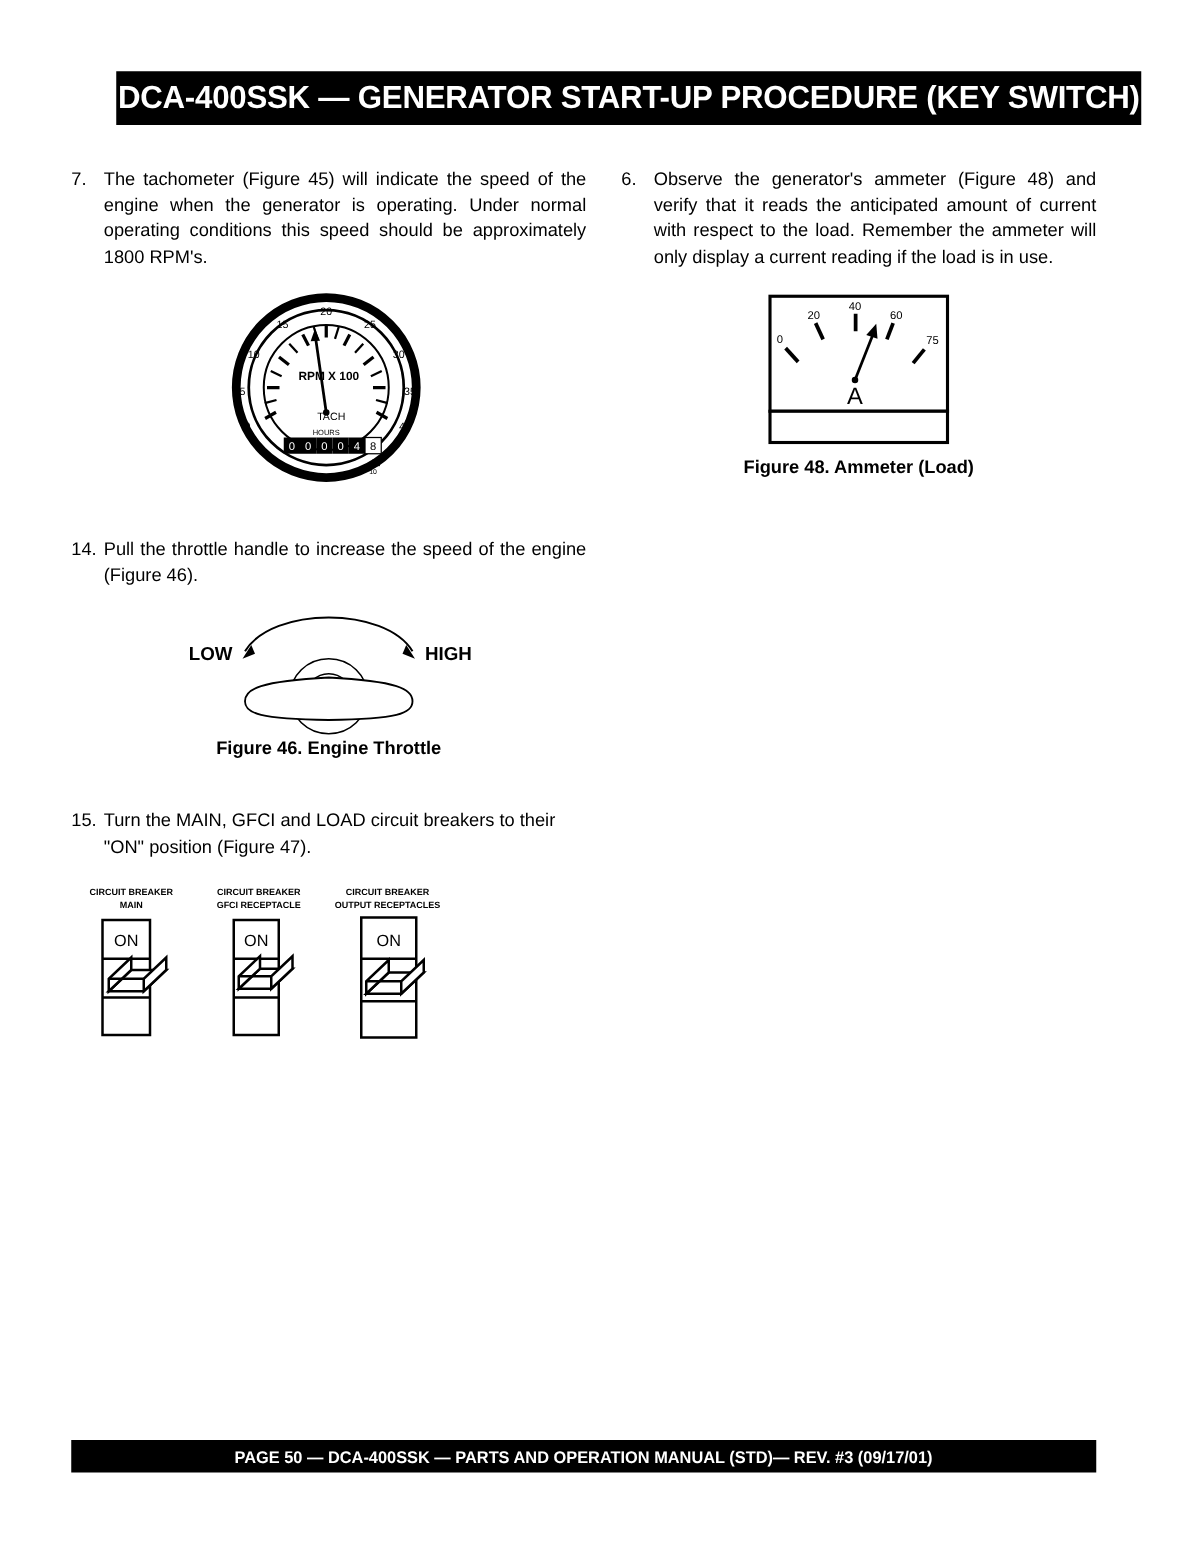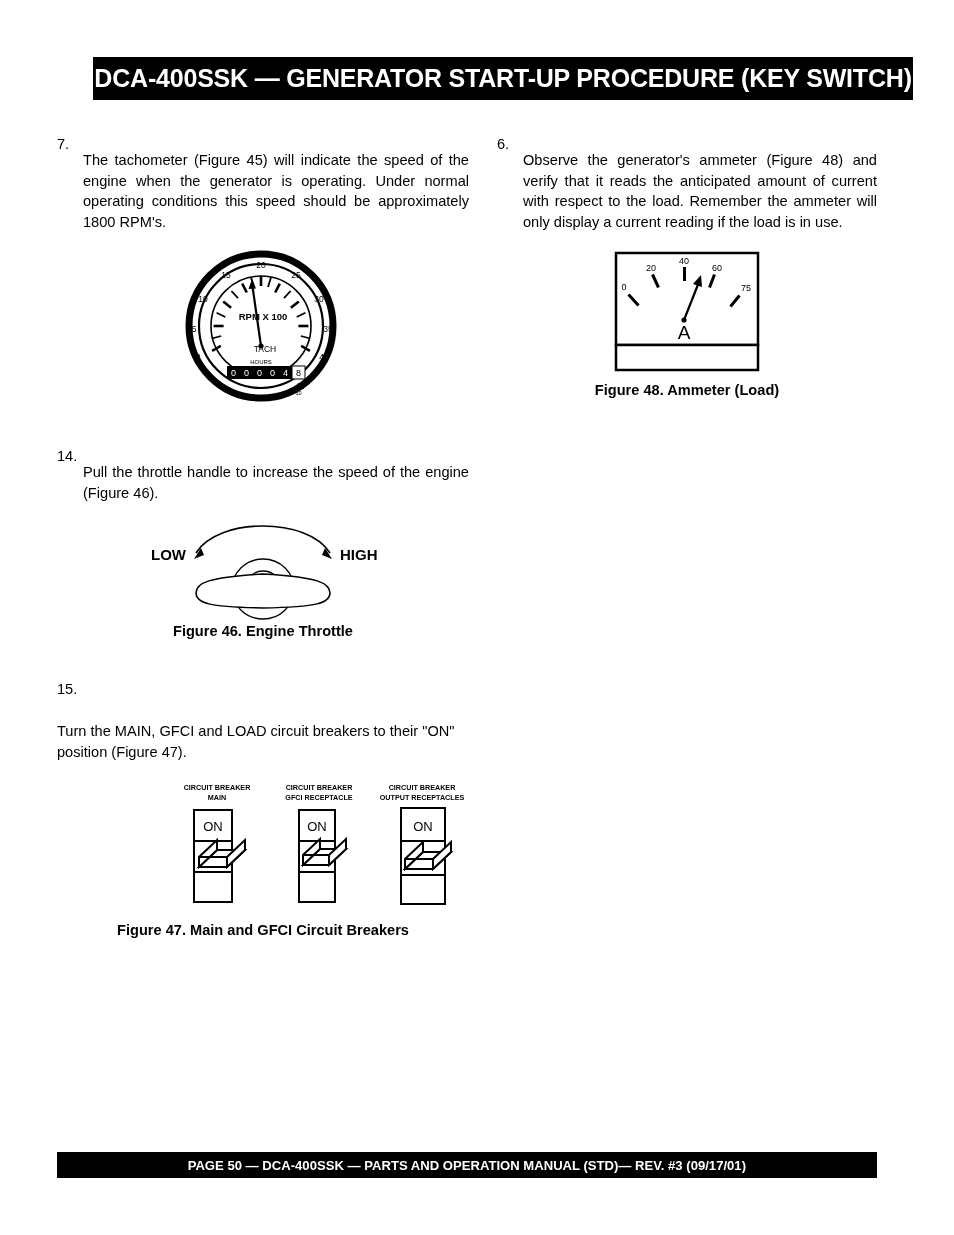--- a/index.html
+++ b/index.html
@@ -60,38 +60,37 @@
     line-height: 20.5px;
   }
   .step-num {
     width: 26px;
     flex: 0 0 26px;
     text-align: left;
   }
   .step-body {
     flex: 1;
     text-align: justify;
-    margin-top: 16px;
   }
   .step-body.nojust { text-align: left; }
 
   
   .caption {
     font-size: 14.6px;
     font-weight: bold;
     text-align: center;
   }
 
   
   .fig { position: relative; }
   svg { display: block; }
 
   .fig-tach { margin: 14px 0 0 0; display:flex; justify-content:center; }
   .fig-throttle { margin: 10px 0 0 0; display:flex; justify-content:center; }
-  .fig-breakers { margin: 18px 0 0 0; display:flex; justify-content:flex-end; }
+  .fig-breakers { margin: 18px 0 0 0; display:flex; justify-content:flex-start; }
   .fig-ammeter { margin: 18px 0 0 0; display:flex; justify-content:center; }
 
   
   .footer-bar {
     position: absolute;
     left: 57px;
     top: 1152px;
     width: 820px;
     height: 26px;
     background: #000000;
@@ -216,21 +215,21 @@
 
       <ellipse cx="125" cy="76" rx="31" ry="30" fill="#fff" stroke="#000" stroke-width="1.3"></ellipse>
       <ellipse cx="125" cy="76" rx="18" ry="18" fill="#fff" stroke="#000" stroke-width="1.3"></ellipse>
 
       <path d="M 58,80 C 58,70 70,64 125,61 C 180,64 192,70 192,80 C 192,90 180,94 125,95 C 70,94 58,90 58,80 Z" fill="#fff" stroke="#000" stroke-width="1.5"></path>
     </svg>
   </div>
 
   <div class="caption" style="">Figure 46.  Engine Throttle</div>
 
-  <div class="step" style="margin-top:40px;flex-direction:column;">
+  <div class="step" style="margin-top:40px;">
     <div class="step-num">15.</div>
     <div class="step-body nojust">Turn the MAIN, GFCI and LOAD  circuit breakers to their "ON" position (Figure 47).</div>
   </div>
 
   <div class="fig fig-breakers">
     <svg width="300" height="128" viewBox="0 0 300 128">
 
       <g font-family="Liberation Sans, sans-serif" font-size="7.2" font-weight="bold" fill="#000" text-anchor="middle">
         <text x="48" y="10">CIRCUIT BREAKER</text>
         <text x="48" y="20">MAIN</text>
@@ -269,21 +268,20 @@
         <line x1="232" y1="95" x2="276" y2="95" stroke="#000" stroke-width="2"></line>
         <text x="254" y="51" font-family="Liberation Sans, sans-serif" font-size="13" fill="#000" text-anchor="middle">ON</text>
         <polygon points="236,89 264,89 282,72 254,72" fill="#fff" stroke="#000" stroke-width="2"></polygon>
         <polygon points="264,89 282,72 282,62 264,79" fill="#fff" stroke="#000" stroke-width="2"></polygon>
         <polygon points="236,89 254,72 254,62 236,79" fill="#fff" stroke="#000" stroke-width="2"></polygon>
         <line x1="236" y1="79" x2="264" y2="79" stroke="#000" stroke-width="2"></line>
       </g>
     </svg>
   </div>
 
-  <div class="caption" style="margin-top:14px;">Figure 47.   Main and GFCI Circuit Breakers</div>
 </div>
 
 <div class="col-right">
 
   <div class="step">
     <div class="step-num">6.</div>
     <div class="step-body">Observe the generator's ammeter (Figure 48) and verify that it reads the anticipated amount of current with respect to the load. Remember the ammeter will only display a current reading if the load is in use.</div>
   </div>
 
   <div class="fig fig-ammeter">

